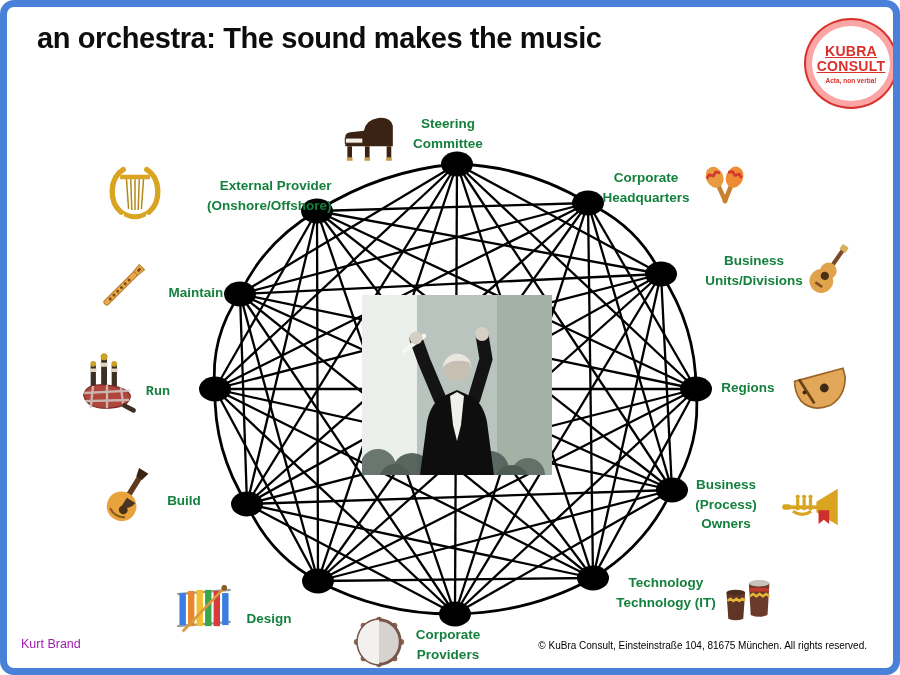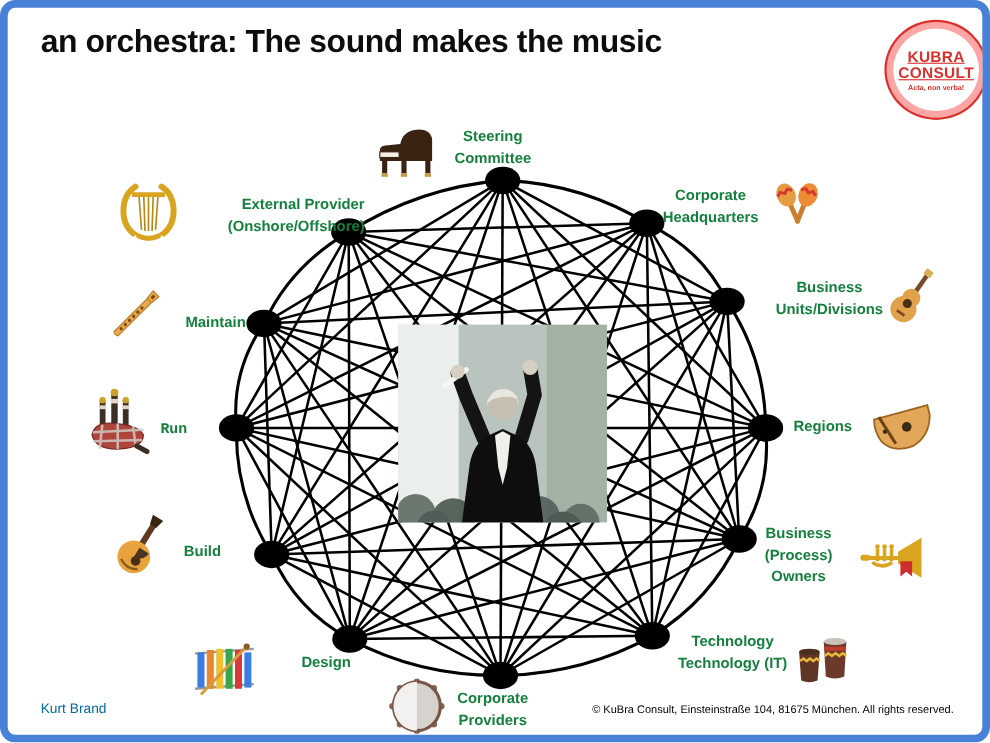--- a/index.html
+++ b/index.html
@@ -7,21 +7,21 @@
   .title{position:absolute;left:30px;top:12px;z-index:4;font-size:29px;font-weight:700;color:#0d0d0d;line-height:38px;letter-spacing:-0.4px;}
   .logo{position:absolute;left:799px;top:13px;width:90px;height:87px;box-sizing:border-box;border:6px solid #fca5a5;border-radius:50%;background:#fff;box-shadow:0 0 0 2px #d9302c;display:flex;flex-direction:column;align-items:center;justify-content:center;z-index:5;}
   .logo .l1,.logo .l2{color:#d9302c;font-weight:800;font-size:14px;line-height:15px;text-decoration:underline;letter-spacing:.3px;}
   .logo .tag{color:#d9302c;font-weight:700;font-size:6.5px;margin-top:3px;}
   #graph{position:absolute;left:0;top:0;z-index:1;}
   .photo{position:absolute;left:355px;top:288px;width:190px;height:180px;z-index:2;}
   .photo svg{width:100%;height:100%;display:block;}
   .node-label{position:absolute;z-index:3;text-align:center;font-size:13.5px;font-weight:700;line-height:19.5px;color:#15803d;}
   .node-icon{position:absolute;z-index:3;}
   .node-icon svg{width:100%;height:100%;display:block;}
-  .footer-author{position:absolute;left:30px;bottom:17px;font-size:12.5px;color:#0369a1;z-index:4;}
+  .footer-author{position:absolute;left:14px;bottom:17px;font-size:12.5px;color:#a21caf;z-index:4;}
   .footer-copy{position:absolute;right:26px;bottom:17px;font-size:10px;color:#000;z-index:4;}
 </style>
 </head>
 <body>
 
 <div class="slide">
 
   <div class="title">
     <div>an orchestra: The sound makes the music</div>
   </div>
@@ -258,21 +258,21 @@
             <circle cx="46" cy="47" r="3"></circle>
             <circle cx="30" cy="53" r="3"></circle>
             <circle cx="14" cy="47" r="3"></circle>
             <circle cx="7" cy="30" r="3"></circle>
             <circle cx="14" cy="13" r="3"></circle>
           </g>
           <ellipse cx="30" cy="30" rx="22" ry="23" fill="#d6d3cf" stroke="#7a564a" stroke-width="3"></ellipse>
           <path d="M30 7 A22 23 0 0 0 30 53 Z" fill="#f2f1ef"></path>
         </svg>
       </div>
-      <div class="node-label" style="left: 212px; top: 585px; width: 100px; text-align: right;">
+      <div class="node-label" style="left: 212px; top: 602px; width: 100px;">
         <div>Design</div>
       </div>
       <div class="node-icon" style="left: 165px; top: 569px; width: 64px; height: 64px;">
         <svg viewBox="0 0 60 60">
           <g stroke="#9a9a9a" stroke-width="2">
             <line x1="5" y1="17" x2="55" y2="13"></line>
             <line x1="5" y1="47" x2="55" y2="43"></line>
           </g>
           <rect x="7" y="16" width="6" height="30" fill="#3b7de0"></rect>
           <rect x="15" y="14" width="6" height="33" fill="#e8882e"></rect>

